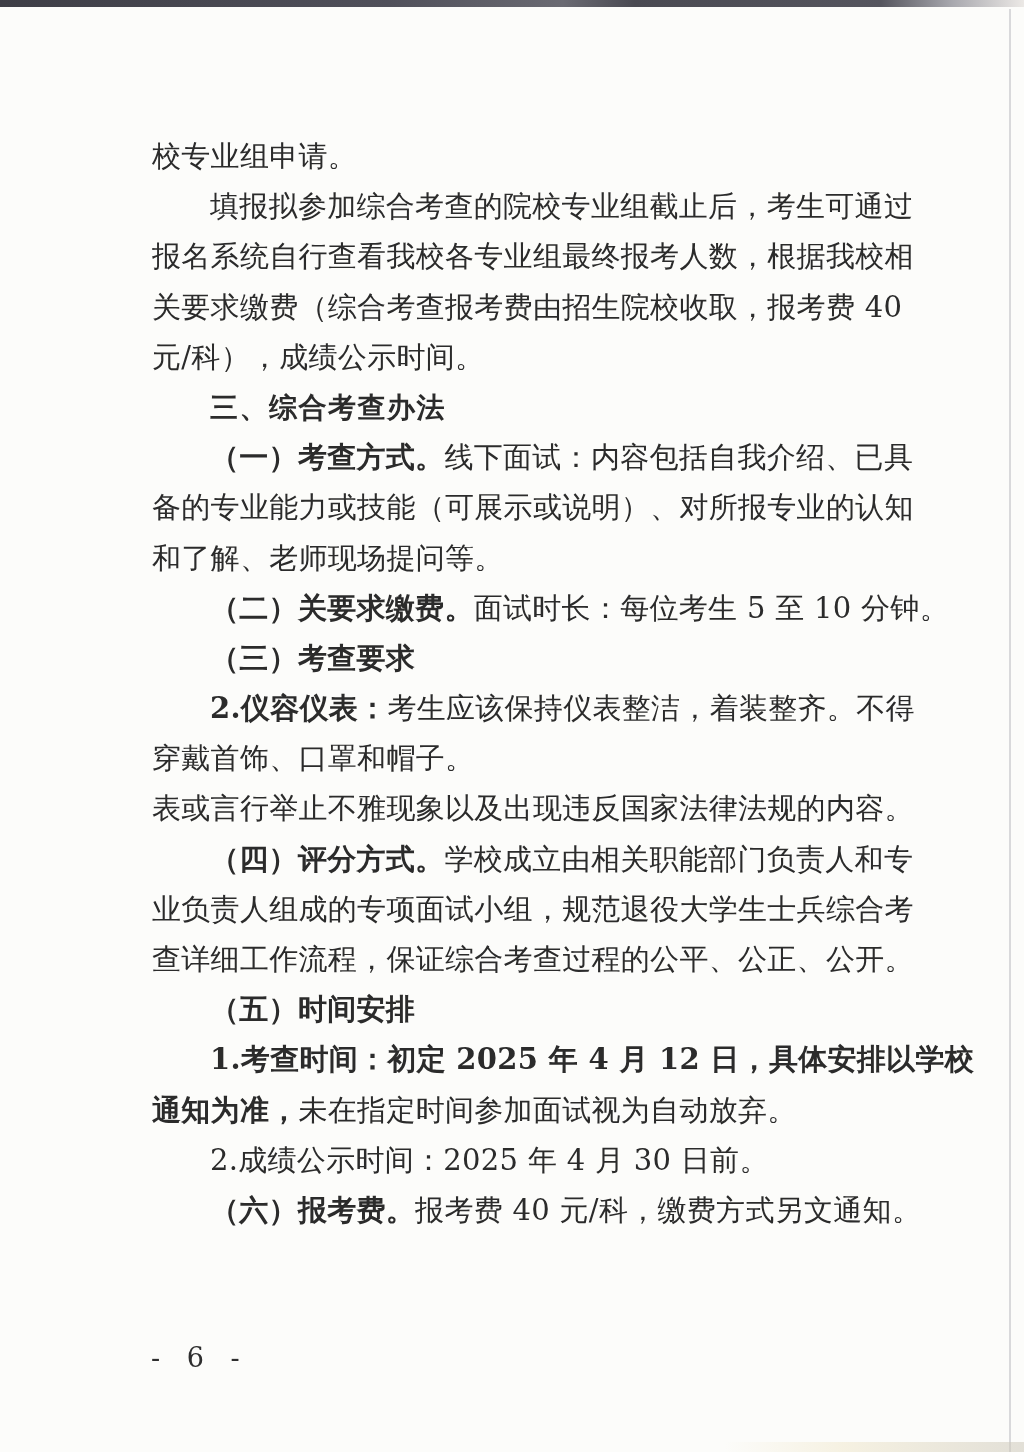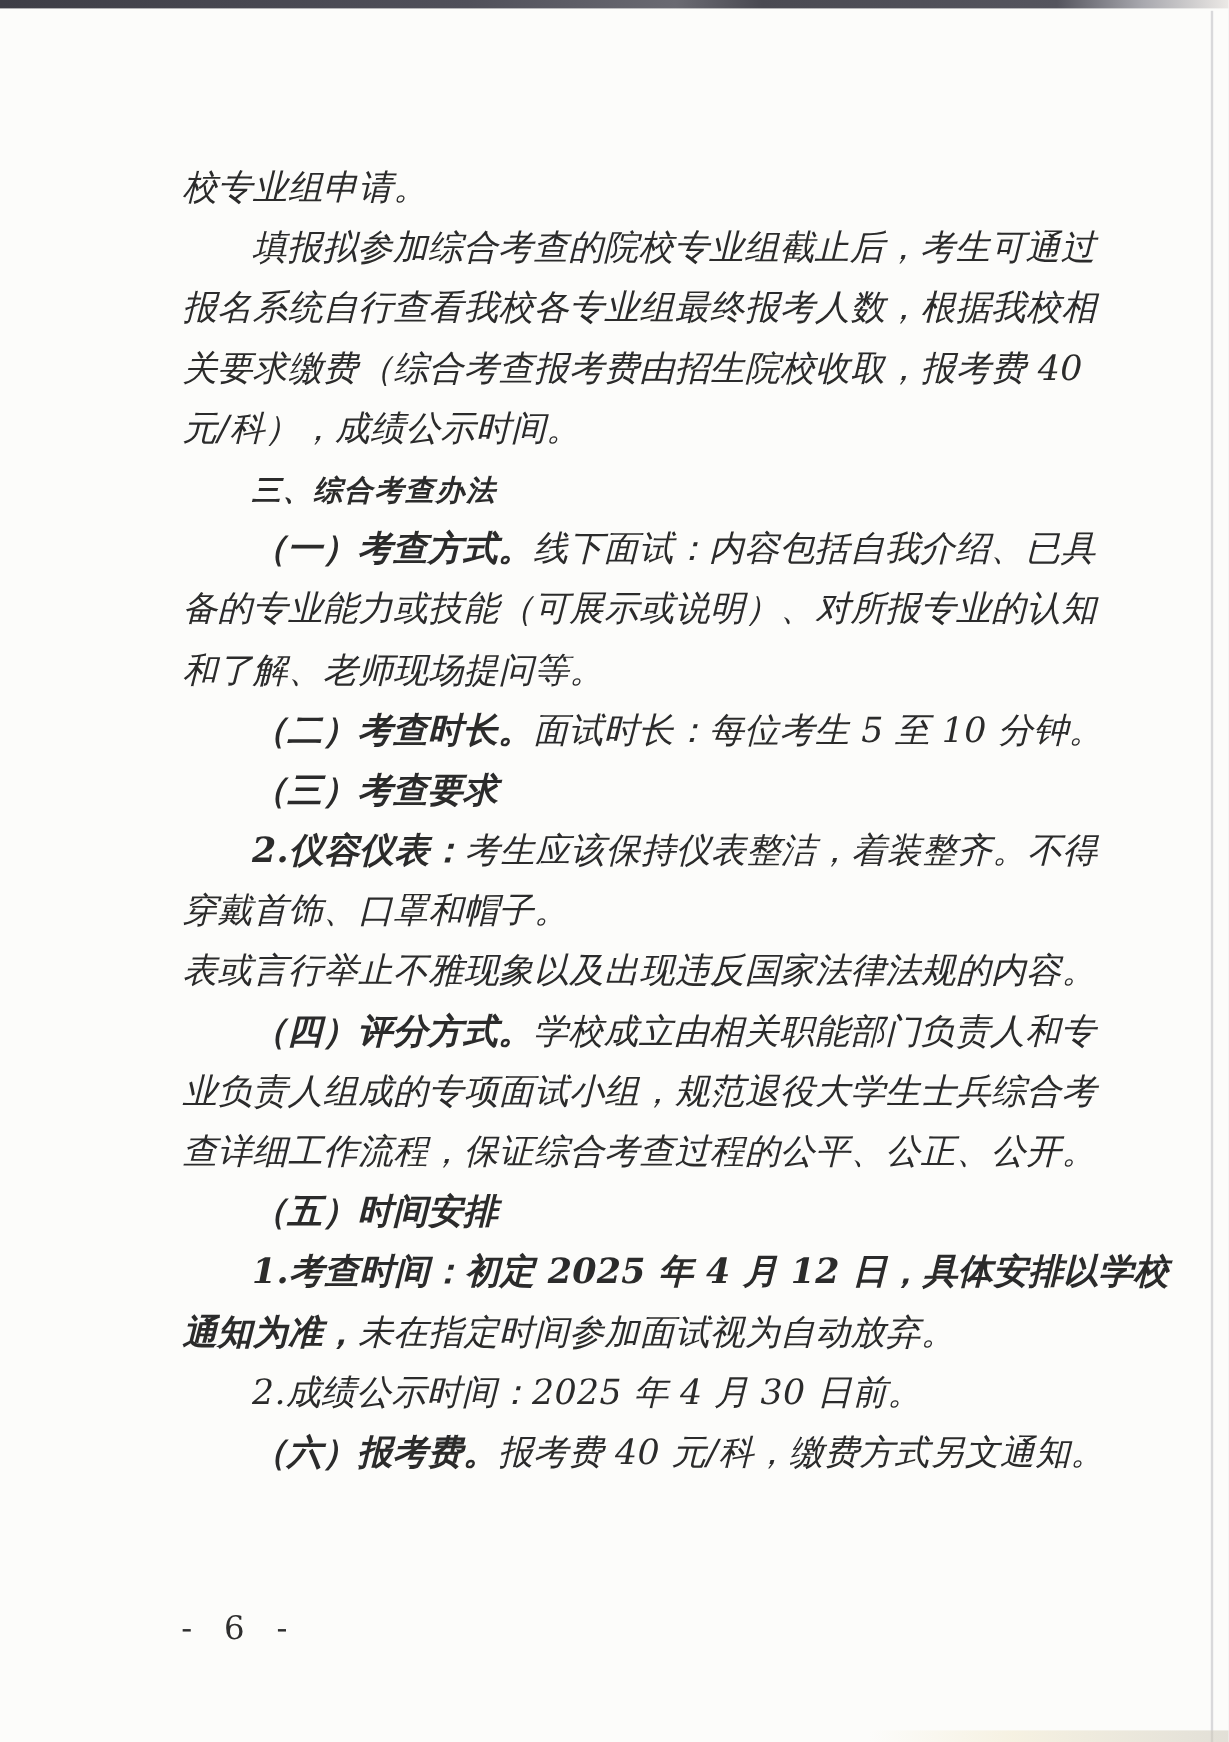--- a/index.html
+++ b/index.html
@@ -30,37 +30,36 @@
     width: 300px; height: 10px;
     background: linear-gradient(90deg,
       rgba(238,231,205,0) 0%,
       rgba(238,228,196,0.45) 40%,
       rgba(205,200,186,0.55) 100%);
   }
   .content {
     position: absolute;
     top: 131px; left: 152px;
     width: 736px;
-    font-style: italic;
   }
   .line {
     height: 50.2px;
     line-height: 50.2px;
     font-size: 29px;
     letter-spacing: 0.3px;
     white-space: pre;
   }
   .line.indent { padding-left: 58px; }
   .seg-normal { font-weight: 400; }
   .seg-bold { font-weight: 700; }
   .seg-kai-bold { font-weight: 700; }
   .seg-hei-bold {
     font-family: "DejaVu Sans", "Liberation Sans", sans-serif;
     font-weight: 700;
-    font-size: 24px;
+    font-size: 28px;
     letter-spacing: 1.5px;
   }
   .page-number {
     position: absolute;
     left: 151px; top: 1338px;
     height: 40px; line-height: 40px;
     font-size: 27px;
     letter-spacing: 9px;
     color: #2e2e2e;
   }
@@ -74,21 +73,21 @@
   <div class="content" id="doc-body">
       <div class="line"><span class="seg-normal">校专业组申请。</span></div>
       <div class="line indent"><span class="seg-normal">填报拟参加综合考查的院校专业组截止后，考生可通过</span></div>
       <div class="line"><span class="seg-normal">报名系统自行查看我校各专业组最终报考人数，根据我校相</span></div>
       <div class="line"><span class="seg-normal">关要求缴费（综合考查报考费由招生院校收取，报考费 40</span></div>
       <div class="line"><span class="seg-normal">元/科），成绩公示时间。</span></div>
       <div class="line indent"><span class="seg-hei-bold">三、综合考查办法</span></div>
       <div class="line indent"><span class="seg-kai-bold">（一）考查方式。</span><span class="seg-normal">线下面试：内容包括自我介绍、已具</span></div>
       <div class="line"><span class="seg-normal">备的专业能力或技能（可展示或说明）、对所报专业的认知</span></div>
       <div class="line"><span class="seg-normal">和了解、老师现场提问等。</span></div>
-      <div class="line indent"><span class="seg-kai-bold">（二）考查时长。</span><span class="seg-normal">面试时长：每位考生 5 至 10 分钟。</span></div>
+      <div class="line indent"><span class="seg-kai-bold">（二）关要求缴费。</span><span class="seg-normal">面试时长：每位考生 5 至 10 分钟。</span></div>
       <div class="line indent"><span class="seg-kai-bold">（三）考查要求</span></div>
       <div class="line indent"><span class="seg-bold">2.仪容仪表：</span><span class="seg-normal">考生应该保持仪表整洁，着装整齐。不得</span></div>
       <div class="line"><span class="seg-normal">穿戴首饰、口罩和帽子。</span></div>
       <div class="line"><span class="seg-normal">表或言行举止不雅现象以及出现违反国家法律法规的内容。</span></div>
       <div class="line indent"><span class="seg-kai-bold">（四）评分方式。</span><span class="seg-normal">学校成立由相关职能部门负责人和专</span></div>
       <div class="line"><span class="seg-normal">业负责人组成的专项面试小组，规范退役大学生士兵综合考</span></div>
       <div class="line"><span class="seg-normal">查详细工作流程，保证综合考查过程的公平、公正、公开。</span></div>
       <div class="line indent"><span class="seg-kai-bold">（五）时间安排</span></div>
       <div class="line indent"><span class="seg-bold">1.考查时间：初定 2025 年 4 月 12 日，具体安排以学校</span></div>
       <div class="line"><span class="seg-bold">通知为准，</span><span class="seg-normal">未在指定时间参加面试视为自动放弃。</span></div>

